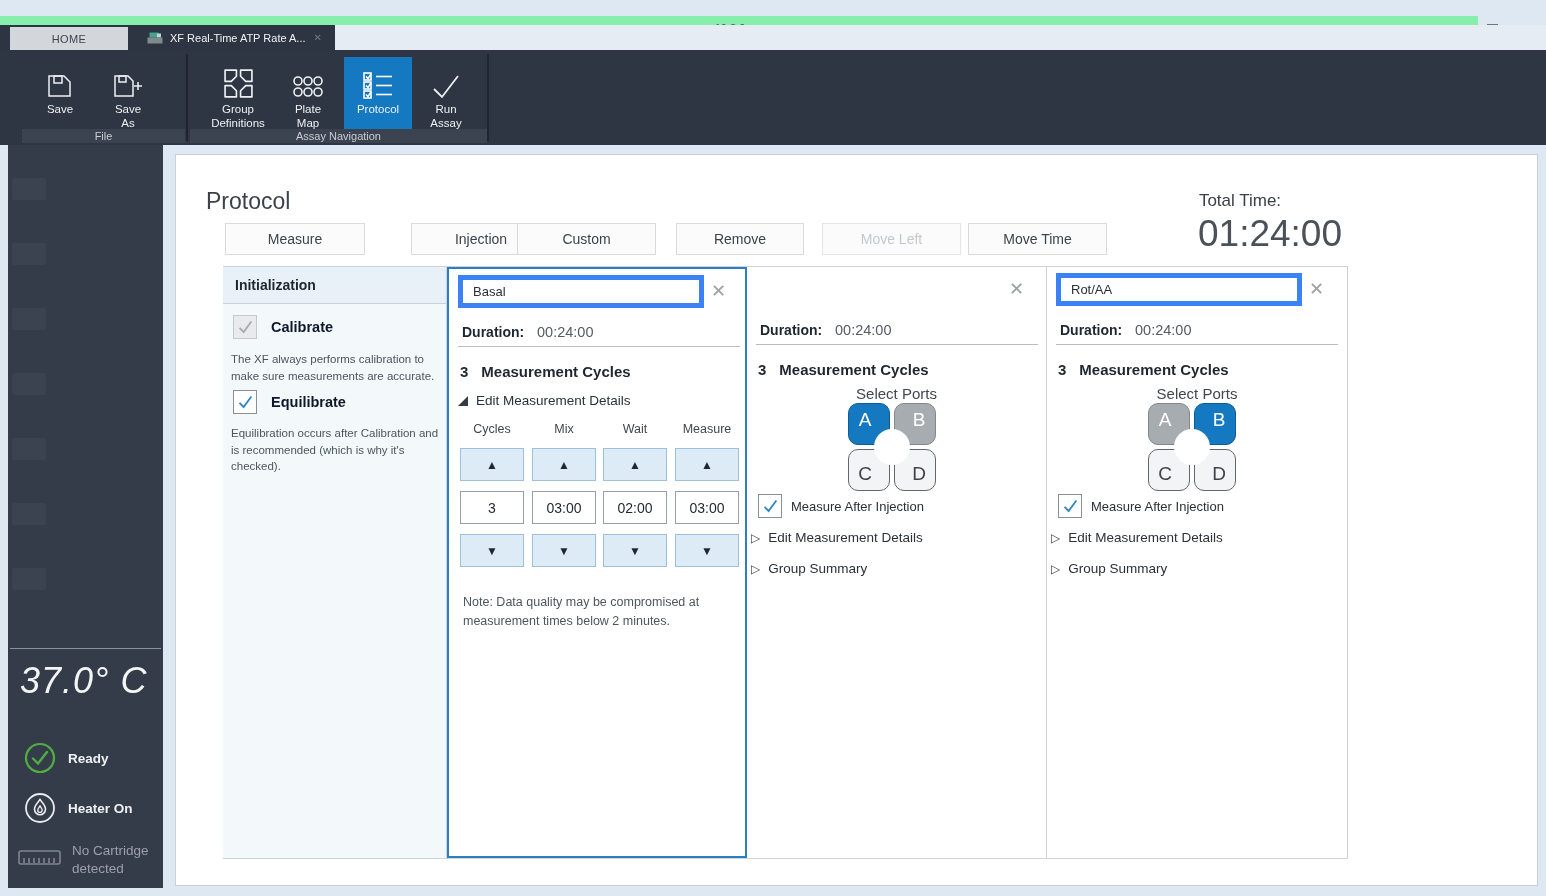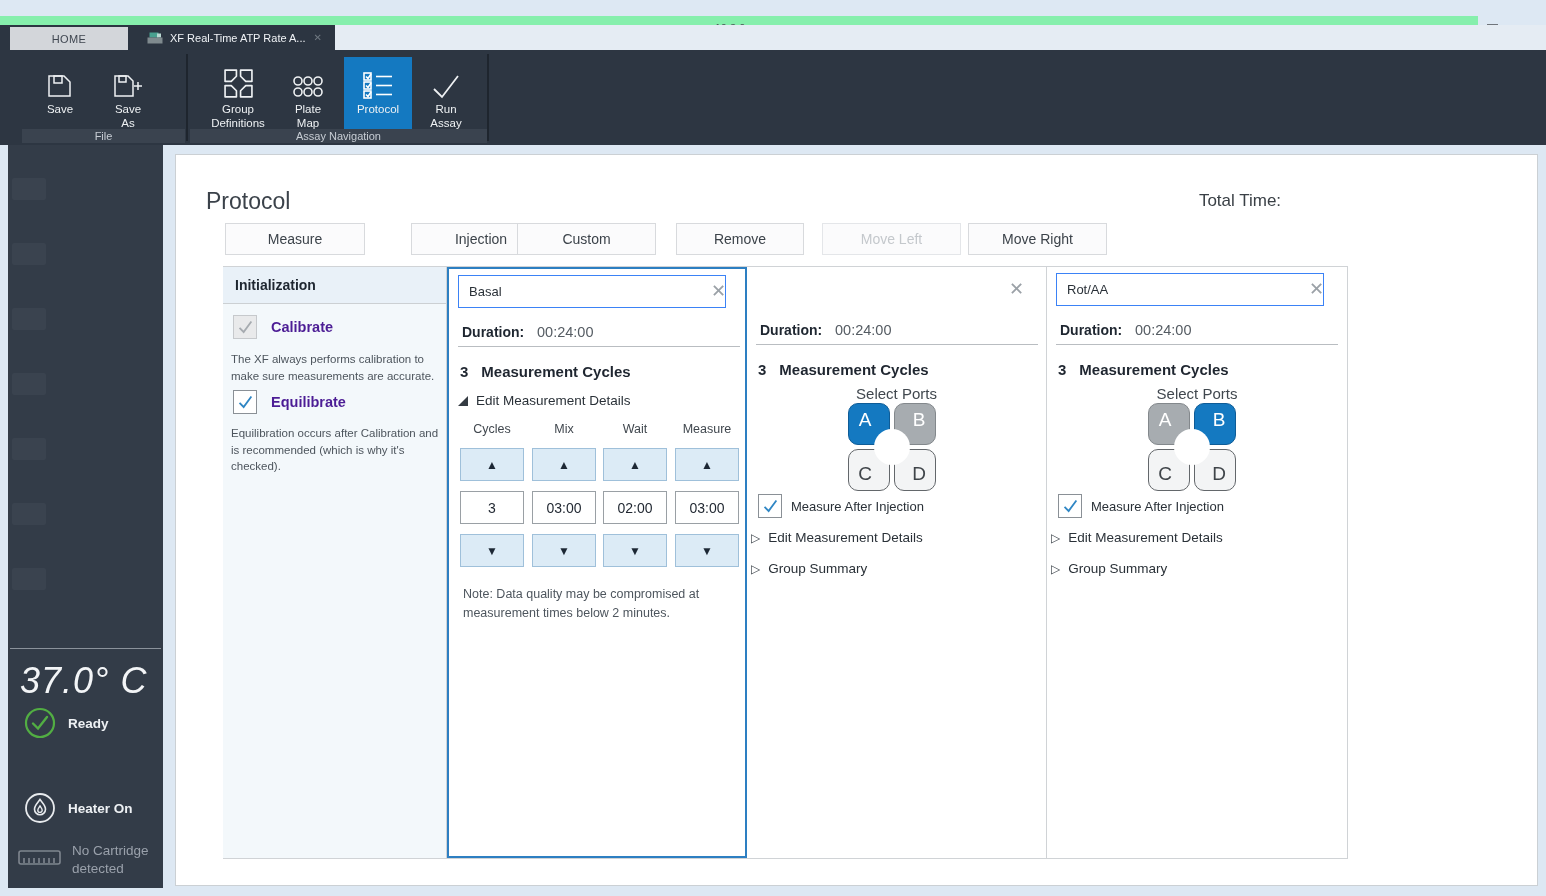--- a/index.html
+++ b/index.html
@@ -44,37 +44,37 @@
   
   #panel-row{left:47px;top:111px;width:1125px;height:591px;border-top:1px solid #d0d3d6;border-bottom:1px solid #d0d3d6;}
   .pcol{top:0;height:100%;}
   #col-init{left:0;width:224px;background:#f3f8fb;border-right:1px solid #d0d3d6;box-sizing:border-box;}
   #col-basal{left:224px;width:300px;background:#fff;border:2px solid #2d7fc2;box-sizing:border-box;z-index:2;}
   #col-oligo{left:524px;width:300px;border-right:1px solid #d0d3d6;box-sizing:border-box;}
   #col-rot{left:824px;width:301px;border-right:1px solid #d0d3d6;box-sizing:border-box;}
   #init-header{left:0;top:0;width:100%;height:37px;background:#e9f1f8;border-bottom:1px solid #ccd0d3;box-sizing:border-box;font-size:14px;font-weight:bold;color:#1e2630;line-height:37px;padding-left:12px;}
   .checkbox{width:24px;height:24px;background:#fff;border:1px solid #8a9096;box-sizing:border-box;display:flex;align-items:center;justify-content:center;}
   .checkbox.gray{background:#e9eaeb;border-color:#c6c9cc;}
-  .cb-label{font-size:14.5px;font-weight:bold;color:#4c1d95;}
+  .cb-label{font-size:14.5px;font-weight:bold;color:#0f172a;}
   .desc{font-size:11.5px;color:#4d555d;line-height:1.45;}
-  .name-input{left:9px;top:6px;width:268px;height:33px;border:1px solid #3b82f6;box-sizing:border-box;font-size:13px;color:#2a3138;padding:0 10px;font-family:"Liberation Sans",sans-serif;background:#fff;}
+  .name-input{left:9px;top:6px;width:246px;height:33px;border:5px solid #3b82f6;box-sizing:border-box;font-size:13px;color:#2a3138;padding:0 10px;font-family:"Liberation Sans",sans-serif;background:#fff;}
   .field-close{left:262px;top:11px;font-size:18px;color:#9ba1a7;cursor:default;}
   .dur-label{left:13px;top:55px;font-size:14px;font-weight:bold;color:#1e2630;}
   .dur-value{left:88px;top:55px;font-size:14.5px;color:#555c63;}
   .col-hr{left:9px;top:77px;width:282px;height:1px;background:#b9bdc1;}
   .cycles-line{left:11px;top:94px;font-size:15px;font-weight:bold;color:#1f2630;}
   .cycles-line .cyc-n{margin-right:13px;}
   .exp-row{display:flex;align-items:center;gap:8px;cursor:default;}
   .tri-exp{width:0;height:0;border-left:10px solid transparent;border-bottom:10px solid #343b42;}
   .tri-col{font-size:12px;color:#3f464d;line-height:1;}
   .exp-label{font-size:13.5px;color:#2a3138;}
   .sp-head{top:153px;width:64px;text-align:center;font-size:12.5px;color:#40474e;}
   .sp-btn{width:64px;height:33px;background:#dcebf6;border:1px solid #9fc0da;box-sizing:border-box;display:flex;align-items:center;justify-content:center;font-size:12px;color:#1c2734;cursor:default;}
   .sp-val{width:64px;height:33px;background:#fff;border:1px solid #9aa0a5;box-sizing:border-box;display:flex;align-items:center;justify-content:center;font-size:14px;color:#1f2630;}
-  .note{left:14px;top:316px;width:252px;font-size:12.5px;color:#4e565e;line-height:1.55;}
+  .note{left:14px;top:324px;width:252px;font-size:12.5px;color:#4e565e;line-height:1.55;}
   .select-ports{top:118px;width:100%;text-align:center;font-size:15px;color:#40474e;}
   .ports{left:101px;top:136px;width:88px;height:88px;}
   .port{width:42px;height:42px;border-radius:10px;border:1px solid;box-sizing:border-box;display:flex;align-items:center;justify-content:center;font-size:19px;cursor:default;}
   .port.sel{background:#1479c1;border-color:#0e5c97;color:#fff;}
   .port.occ{background:#a7acb0;border-color:#83888c;color:#fff;}
   .port.emp{background:#f3f4f5;border-color:#63676b;color:#3f4449;}
   .p-a{left:0;top:0;padding:0 8px 8px 0;} .p-b{left:46px;top:0;padding:0 0 8px 8px;}
   .p-c{left:0;top:46px;padding:8px 8px 0 0;} .p-d{left:46px;top:46px;padding:8px 0 0 8px;}
   .port-hole{left:26px;top:26px;width:36px;height:36px;border-radius:50%;background:#fff;}
   .mai-label{font-size:13px;color:#2a3138;}
@@ -190,21 +190,21 @@
   <div class="abs ph" style="top:33px;"></div>
   <div class="abs ph" style="top:98px;"></div>
   <div class="abs ph" style="top:163px;"></div>
   <div class="abs ph" style="top:228px;"></div>
   <div class="abs ph" style="top:293px;"></div>
   <div class="abs ph" style="top:358px;"></div>
   <div class="abs ph" style="top:423px;"></div>
   <div id="side-divider" class="abs"></div>
   <div id="temp" class="abs">37.0° C</div>
 
-  <div class="abs side-row" style="top:562px;align-items:center;">
+  <div class="abs side-row" style="top:597px;align-items:center;">
     <svg width="32" height="32" viewBox="0 0 32 32">
       <circle cx="16" cy="16" r="14" fill="none" stroke="#52ae43" stroke-width="2.2"></circle>
       <polyline points="9,16.5 14,21.5 23,10" fill="none" stroke="#52ae43" stroke-width="2.4" stroke-linecap="round"></polyline>
     </svg>
     <span class="side-label">Ready</span>
   </div>
 
   <div class="abs side-row" style="top:647px;">
     <svg width="32" height="32" viewBox="0 0 32 32">
       <circle cx="16" cy="16" r="14" fill="none" stroke="#e8ebee" stroke-width="1.8"></circle>
@@ -224,23 +224,24 @@
 </div>
 
 <div id="card" class="abs">
   <div id="page-title" class="abs">Protocol</div>
 
   <div class="abs actbtn" style="left:49px;width:140px;">Measure</div>
   <div class="abs actbtn" style="left:195px;width:140px;margin-left:40px;">Injection</div>
   <div class="abs actbtn" style="left:341px;width:139px;">Custom</div>
   <div class="abs actbtn" style="left:500px;width:128px;">Remove</div>
   <div class="abs actbtn disabled" style="left:646px;width:139px;">Move Left</div>
-  <div class="abs actbtn" style="left:792px;width:139px;">Move Right</div>
+  <div class="abs actbtn" style="left:792px;width:139px;">Move Time</div>
 
   <div id="total-time-label" class="abs">Total Time:</div>
+  <div id="total-time" class="abs">01:24:00</div>
 
   <div id="panel-row" class="abs">
 
     <div id="col-init" class="abs pcol">
       <div id="init-header" class="abs">Initialization</div>
       <div class="abs checkbox gray" style="left:10px;top:48px;">
         <svg width="20" height="20" viewBox="0 0 22 22">
             <polyline points="5,12 9.5,16.5 18,5" fill="none" stroke="#a6abb0" stroke-width="2"></polyline>
           </svg>
       </div>

